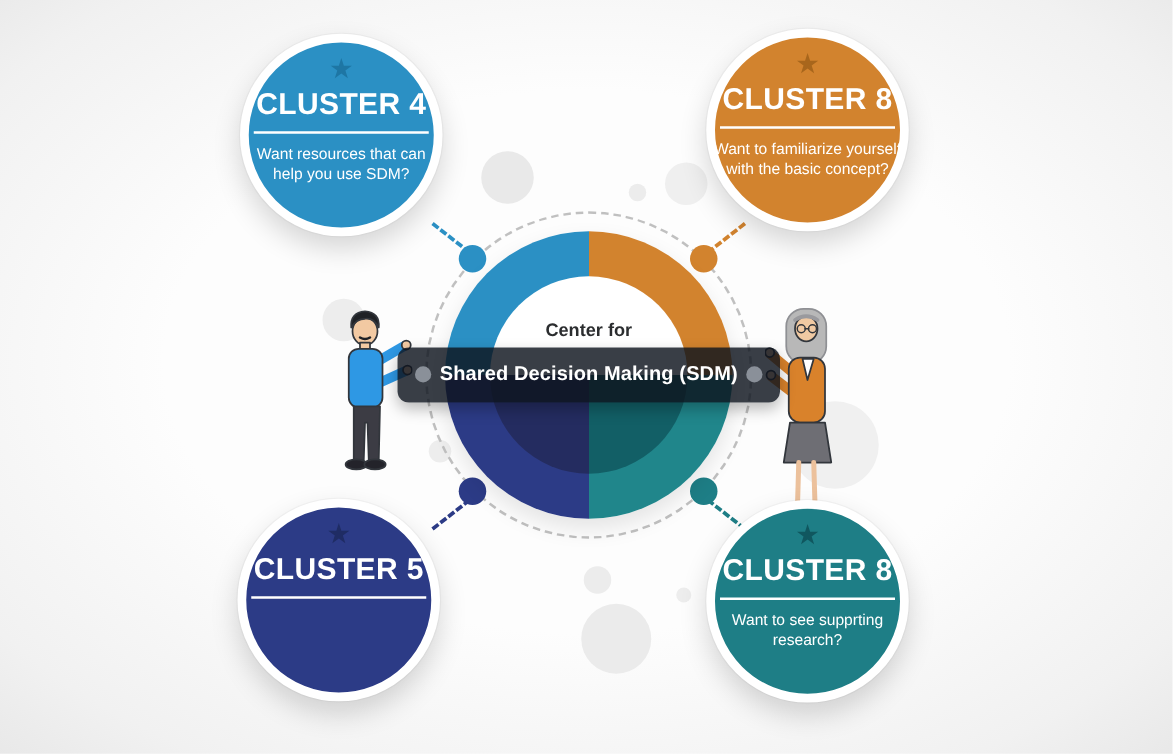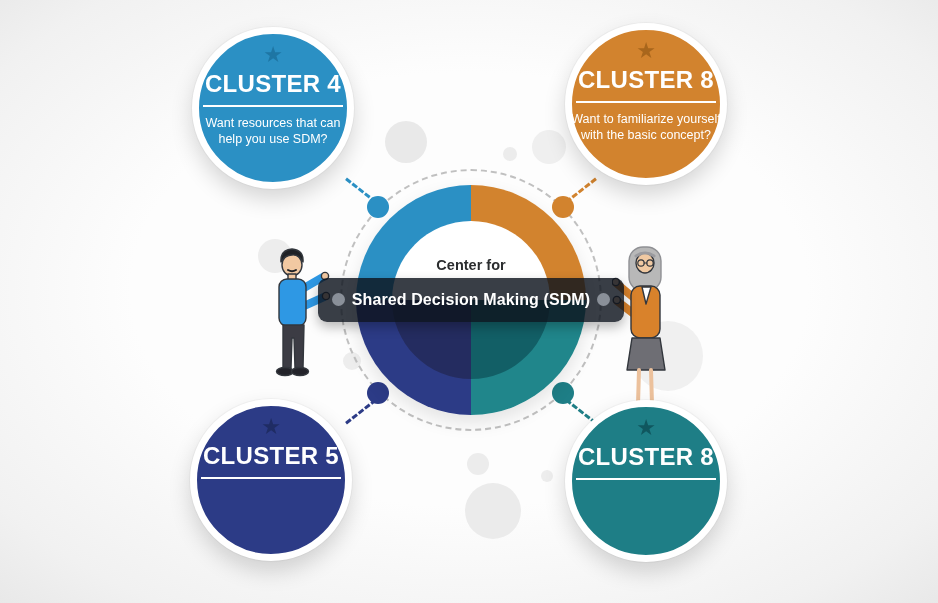--- a/index.html
+++ b/index.html
@@ -174,20 +174,22 @@
     <div class="title">CLUSTER 8</div>
     <div class="divider"></div>
     <div class="desc">Want to familiarize yourself
 with the basic concept?</div>
   </div>
 
   <div class="cluster c2" style="--c: #1E7E86; --s: #10575F;">
     <span class="star">★</span>
     <div class="title">CLUSTER 8</div>
     <div class="divider"></div>
+    <div class="desc">Want to see supprting
+research?</div>
   </div>
 
   <div class="cluster c3" style="--c: #2C3B86; --s: #1F2C64;">
     <span class="star">★</span>
     <div class="title">CLUSTER 5</div>
     <div class="divider"></div>
   </div>
 
   <div class="cluster c4" style="--c: #2B90C4; --s: #1E76A4;">
     <span class="star">★</span>

